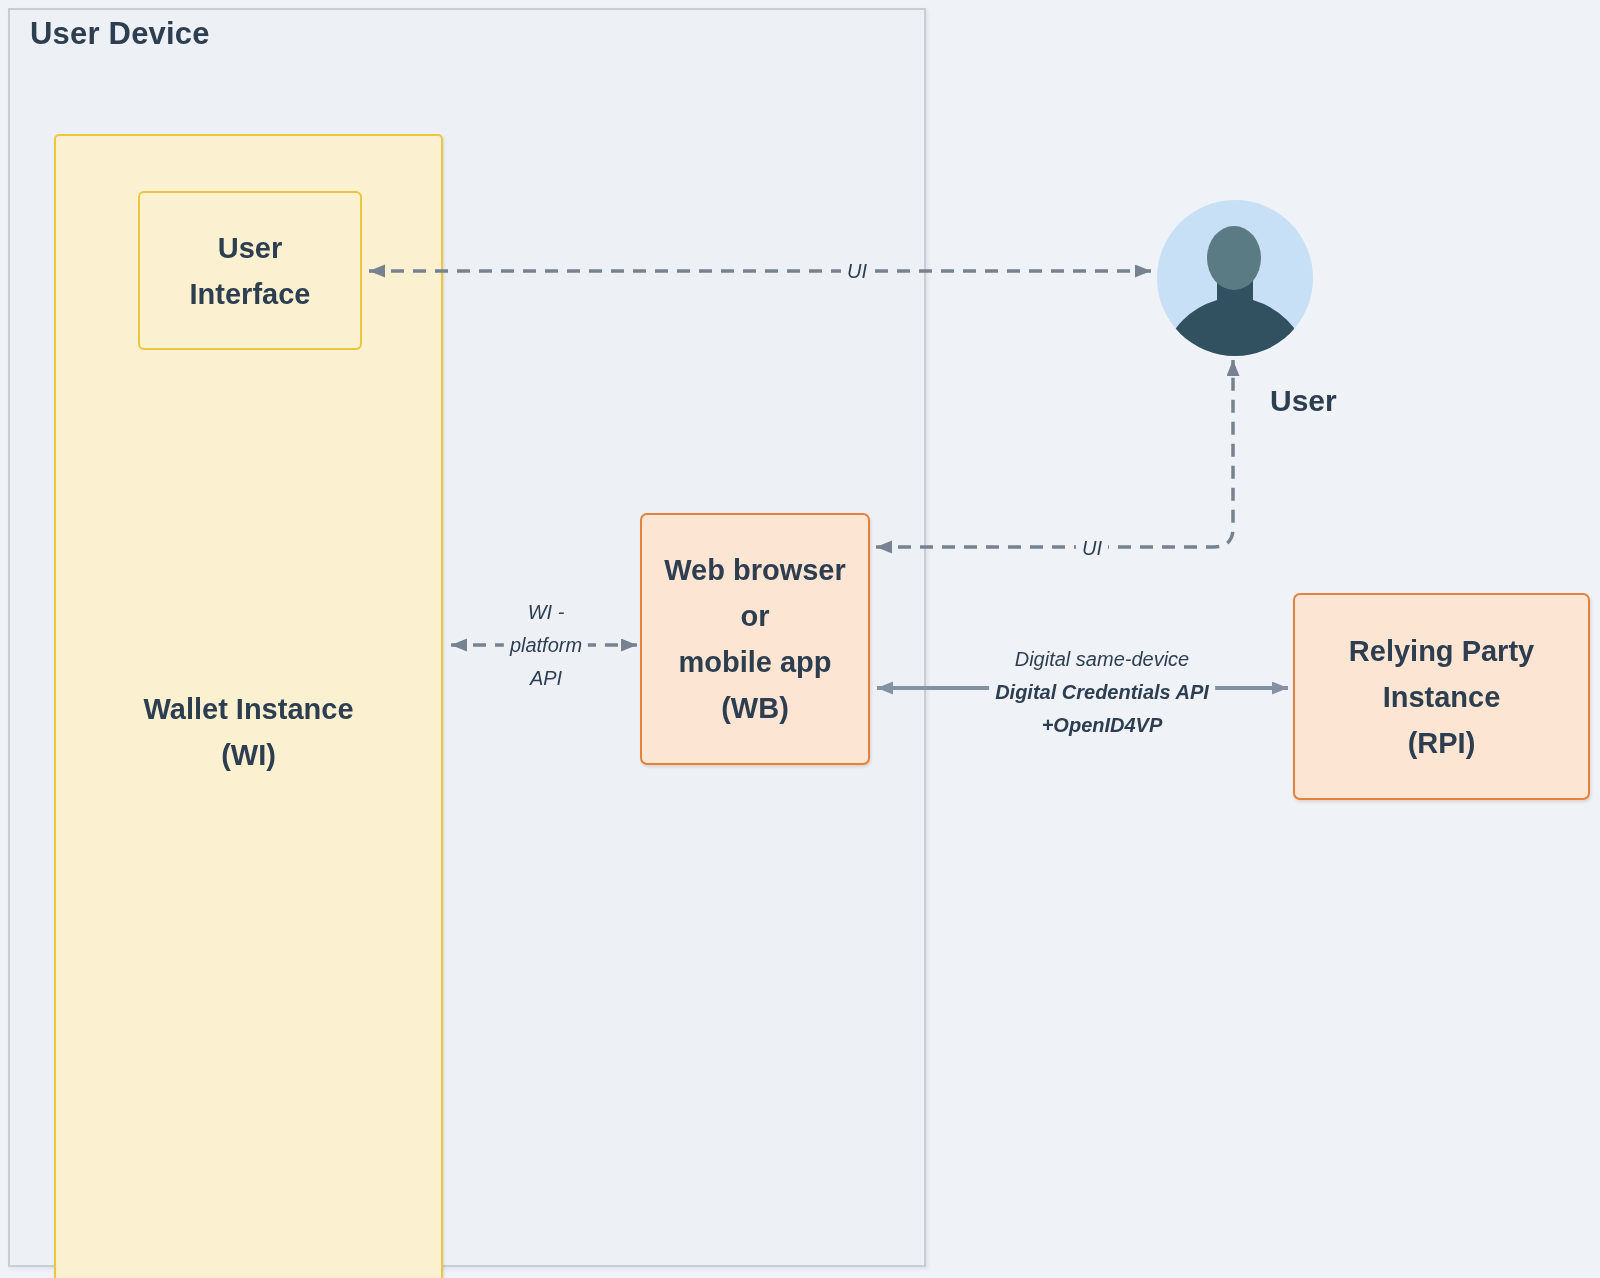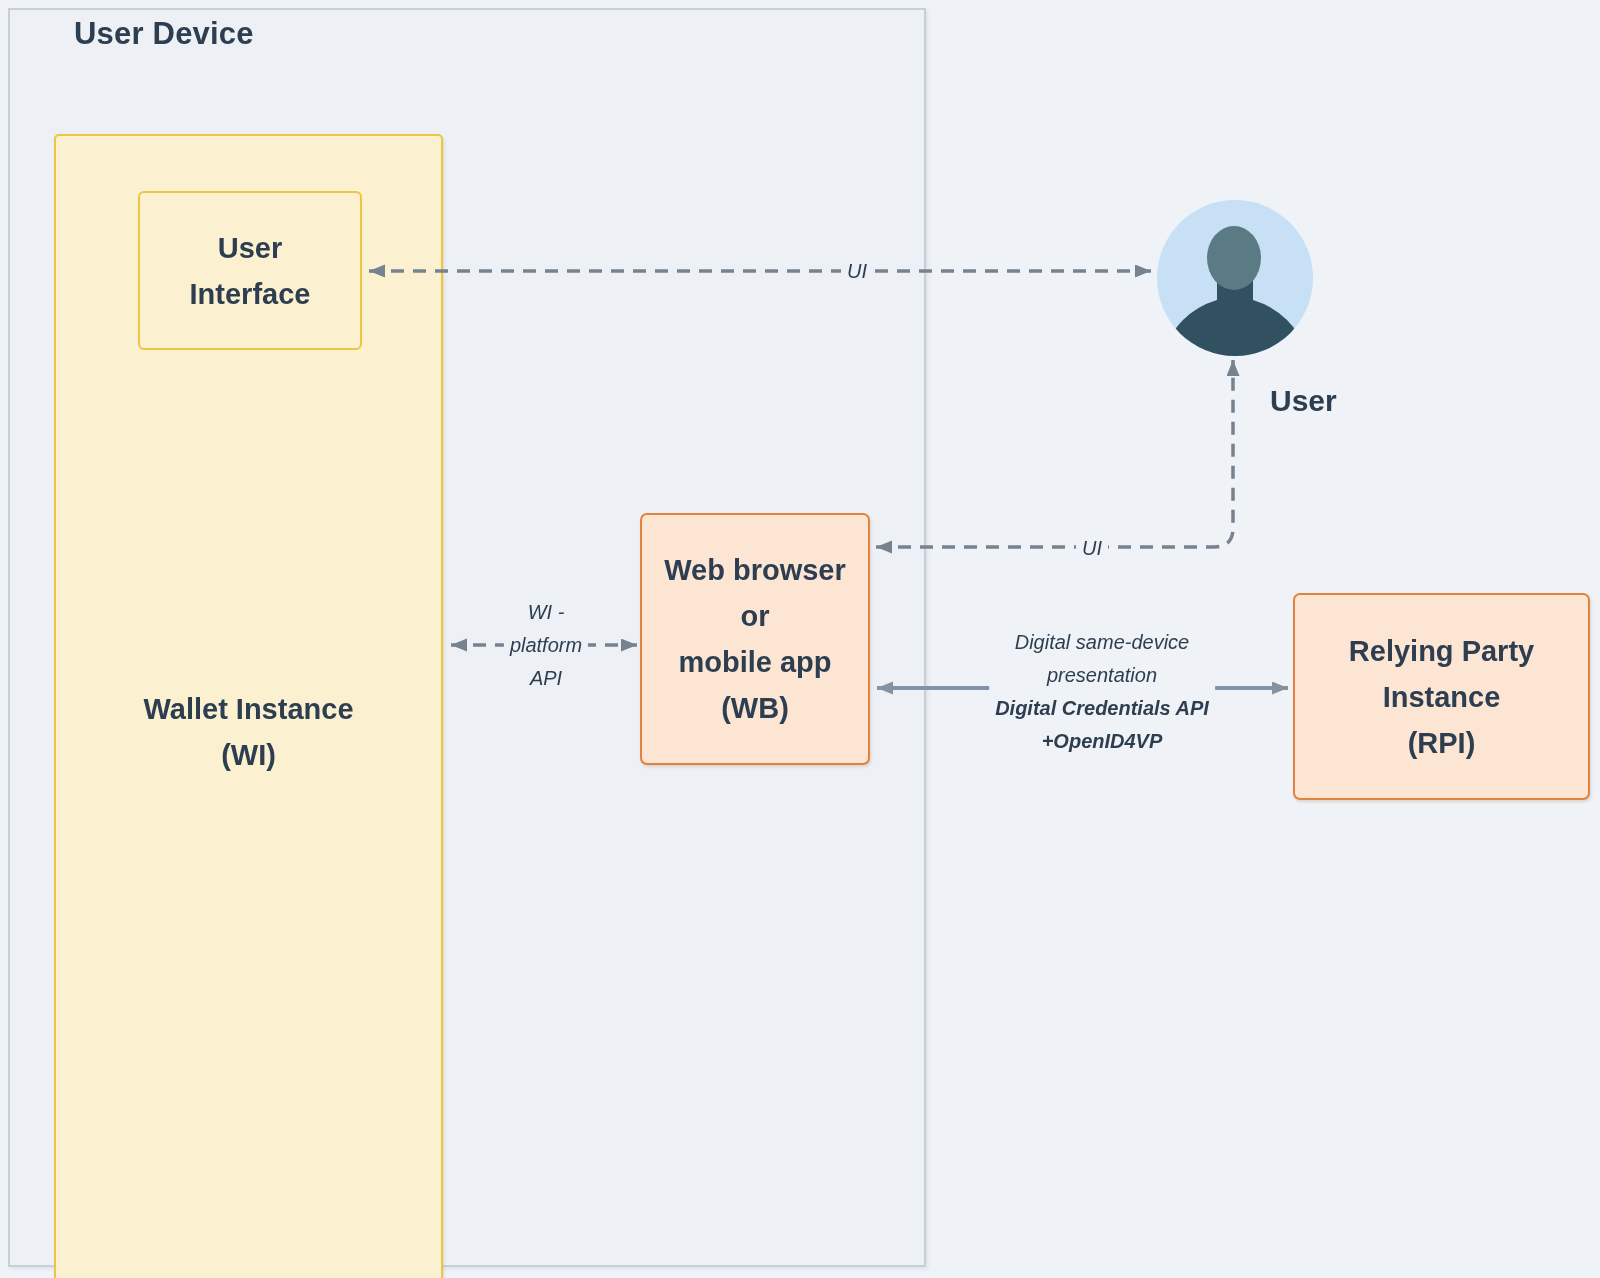--- a/index.html
+++ b/index.html
@@ -30,21 +30,21 @@
     overflow:hidden;
   }
   .user-device{
     position:absolute;left:8px;top:8px;width:918px;height:1259px;
     background:var(--container_bg,#edf1f6);
     border:2px solid var(--container_border,#c7ced6);
     box-shadow:2px 2px 4px rgba(40,50,60,.08);
   }
   .ud-title{
     position:absolute;left:20px;top:6px;
-    font-size:31px;font-weight:700;letter-spacing:.2px;margin-left:44px;
+    font-size:31px;font-weight:700;letter-spacing:.2px;
   }
   .node{
     position:absolute;
     display:flex;flex-direction:column;align-items:center;justify-content:center;
     text-align:center;font-weight:700;font-size:29px;line-height:46px;
   }
   .node .ln{white-space:nowrap;}
   .wallet-box{
     left:54px;top:134px;width:389px;height:1195px;
     background:var(--yellow_fill,#fbf0d0);
@@ -165,18 +165,17 @@
   <div class="edge-label bg-page" style="left:1092px;top:548px;">UI</div>
 
   <div class="edge-label bg-container" style="left:546px;top:645px;text-align:center;">
     <div>WI -</div>
     <div>platform</div>
     <div>API</div>
   </div>
 
   <div class="edge-label bg-page" style="left:1102px;top:692px;">
     <div>Digital same-device</div>
-    <div>presentation</div>
     <div class="b">Digital Credentials API</div>
     <div class="b">+OpenID4VP</div>
   </div>
 
 </div>
 
 </body></html>

